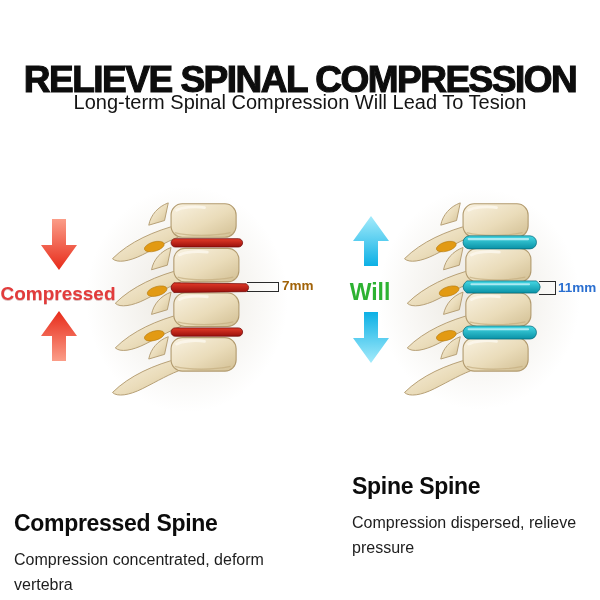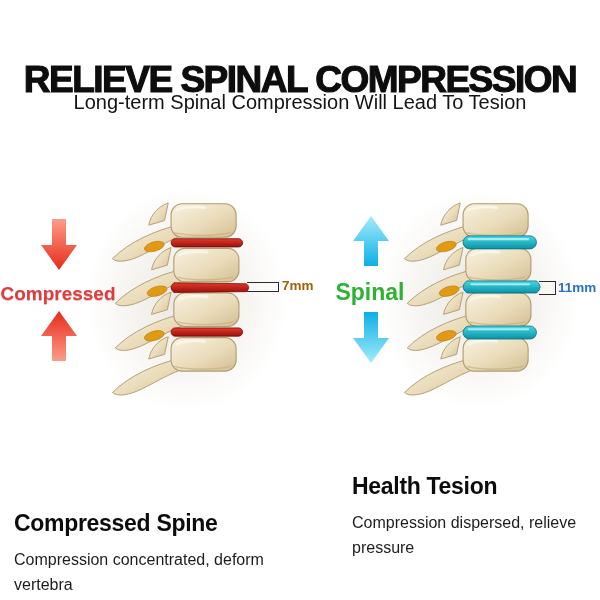--- a/index.html
+++ b/index.html
@@ -140,29 +140,29 @@
     <path d="M19,1 L37,26 H26 V51 H12 V26 H1 Z" fill="url(#gRedUp)"></path>
   </svg>
   <svg class="arrow arr-rt" viewBox="0 0 38 52">
     <path d="M19,1 L37,26 H26 V51 H12 V26 H1 Z" fill="url(#gCyanUp)"></path>
   </svg>
   <svg class="arrow arr-rb" viewBox="0 0 38 52">
     <path d="M12,0 H26 V26 H37 L19,51 L1,26 H12 Z" fill="url(#gCyanDown)"></path>
   </svg>
 
   <div class="label-compressed">Compressed</div>
-  <div class="label-relax">Spinal</div>
+  <div class="label-relax">Will</div>
 
   <div class="bracket bracket-left"></div>
   <div class="measure measure-left">7mm</div>
   <div class="bracket bracket-right"></div>
   <div class="measure measure-right">11mm</div>
 
   <div class="caption caption-left">
     <h2>Compressed Spine</h2>
     <p>Compression concentrated, deform vertebra</p>
   </div>
   <div class="caption caption-right">
-    <h2>Health Tesion</h2>
+    <h2>Spine Spine</h2>
     <p>Compression dispersed, relieve pressure</p>
   </div>
 
 </div>
 
 </body></html>

